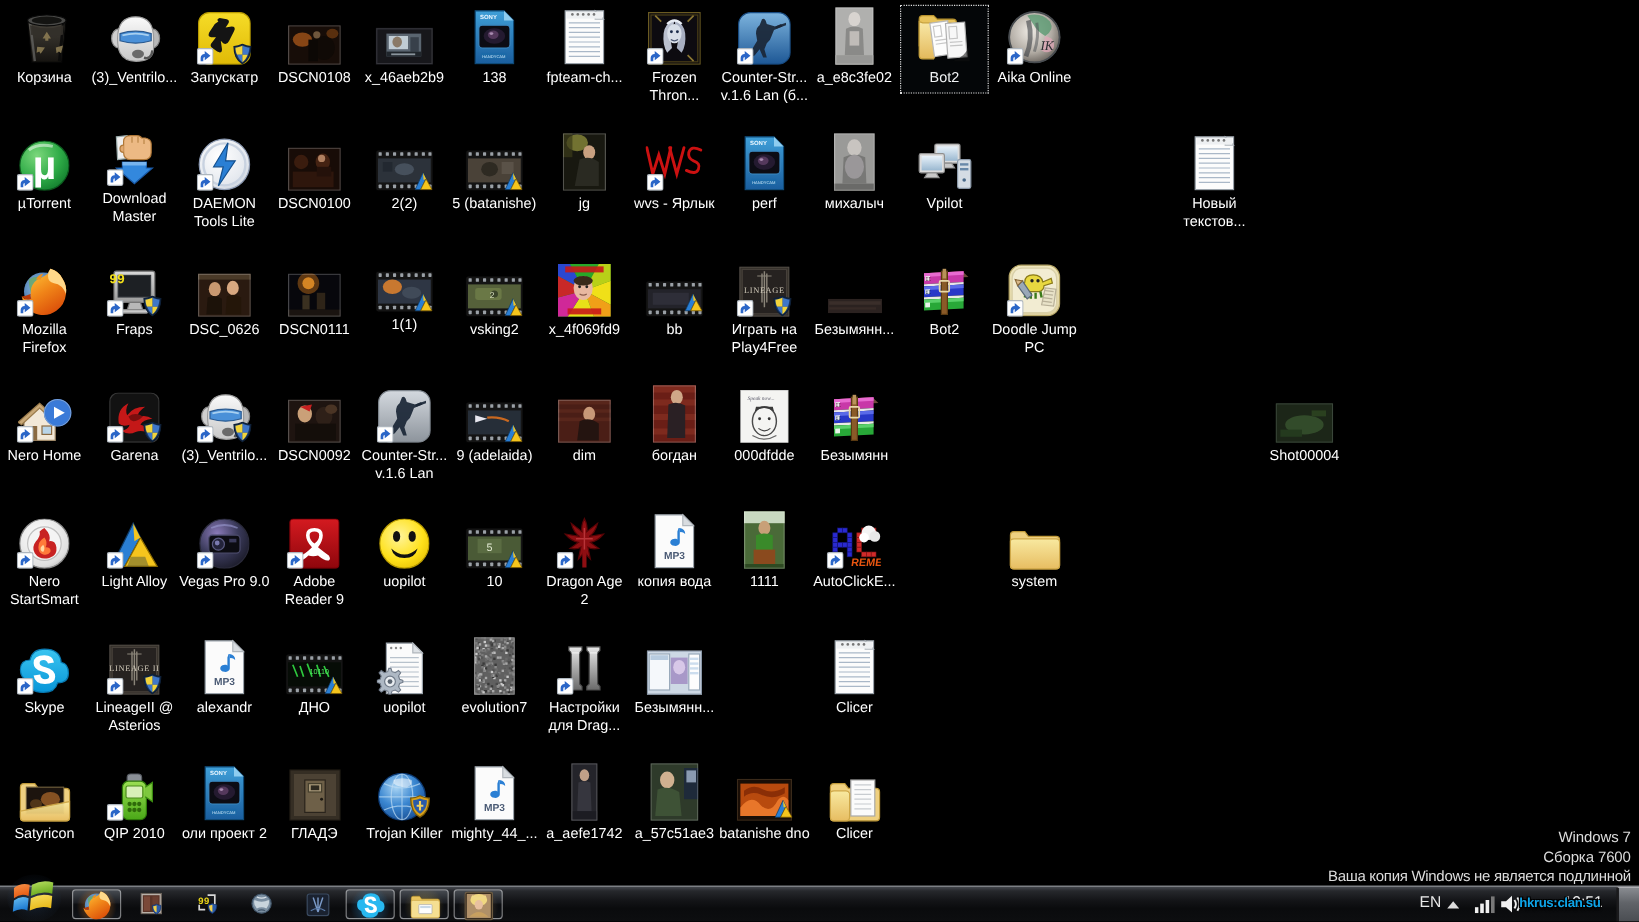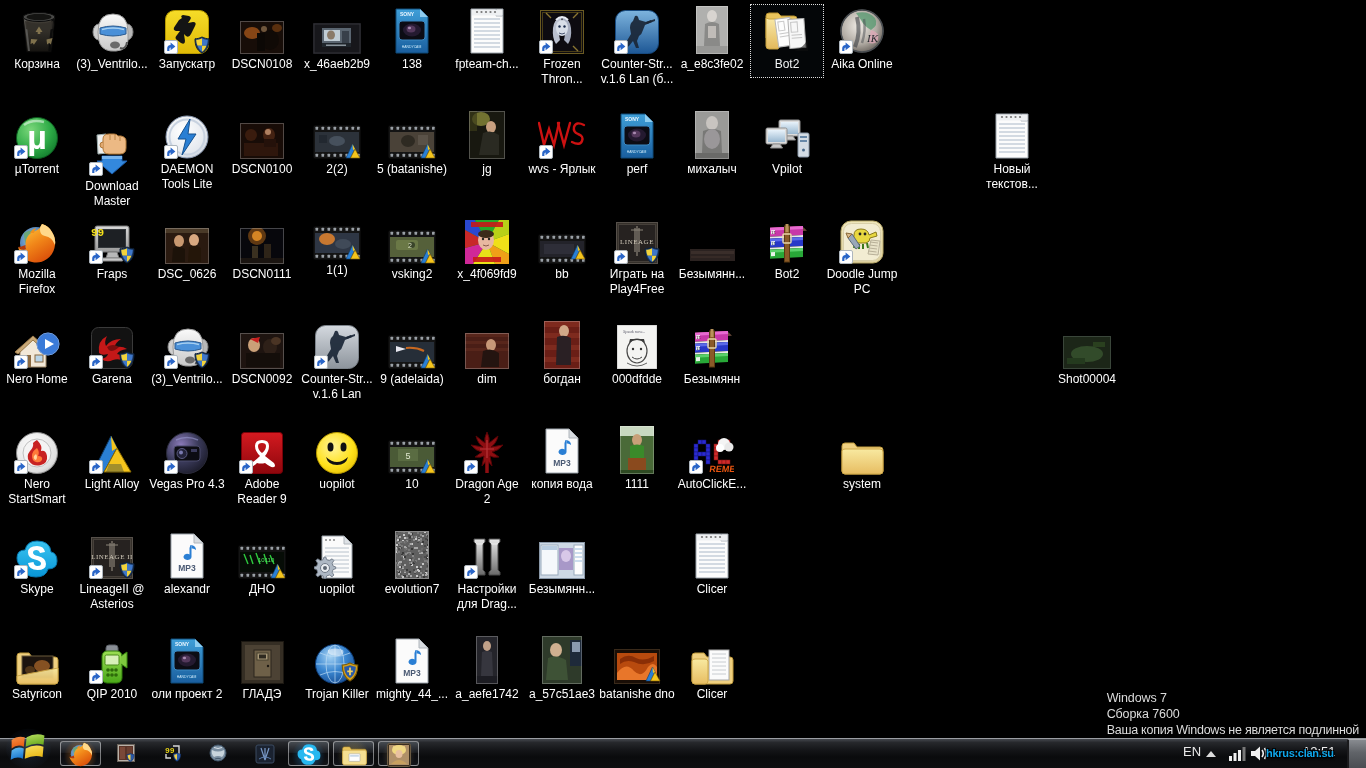--- a/index.html
+++ b/index.html
@@ -264,21 +264,21 @@
         <text x="21" y="32" font-family="Liberation Sans" font-size="34" font-weight="bold" fill="#fff" text-anchor="middle">µ</text>
         <path d="M8 8 Q16 2 28 5" stroke="rgba(255,255,255,0.5)" stroke-width="2.5" fill="none"></path>
       </svg>
       <svg style="position:absolute;left:1px;top:34px" width="14" height="14" viewBox="0 0 14 14">
         <rect x="0.5" y="0.5" width="13" height="13" rx="1.5" fill="#fff" stroke="#aeb6be"></rect>
         <path d="M3.2 11 L3.2 8.4 Q3.2 5.2 6.6 5 L6.6 2.6 L11.4 6.4 L6.6 10.2 L6.6 7.6 Q5.4 7.7 5.4 9 L5.4 11 Z" fill="#2a66c8"></path>
       </svg>
     </div>
     <div class="lbl">µTorrent</div>
   </div>
-<div class="cell" style="left:67px;top:128px">
+<div class="cell" style="left:67px;top:107px">
     <div class="ic">
       <svg style="position:absolute;left:2px;top:4px" width="44" height="44" viewBox="0 0 44 44">
         <path d="M7 3 L16 2 L17 21 L8 22 Z" fill="#efefef" stroke="#9aa"></path>
         <path d="M13 7 Q13 2 19 2 L24 2 Q27 2 28 4 L31 4 Q36 5 36 9 L36 16 Q36 22 30 22 L19 22 Q13 22 13 16 Z" fill="#ecb984" stroke="#b07838"></path>
         <path d="M20 3 L20 8 M25 3 L25 8 M30 5 L30 9" stroke="#c89458" stroke-width="1.4"></path>
         <path d="M13 10 Q10 10 10 13 Q10 16 13 16" fill="#e0a870" stroke="#b07838"></path>
         <path d="M12 24 L32 24 L32 29 L37 29 L22 42 L7 29 L12 29 Z" fill="#3388dd" stroke="#1a5aa8"></path>
         <path d="M12 24 L32 24 L32 27 L12 27 Z" fill="#77b4ee"></path>
       </svg>
       <svg style="position:absolute;left:1px;top:34px" width="14" height="14" viewBox="0 0 14 14">
@@ -1056,21 +1056,21 @@
         <circle cx="16" cy="21.5" r="5" fill="#23233a" stroke="#5a5a80"></circle>
         <circle cx="15" cy="20.5" r="2" fill="#7a7ab0"></circle>
         <rect x="25" y="17" width="6" height="3" fill="#3a3a5a"></rect>
         <path d="M10 8 Q21 3 32 8" stroke="#9a9ad0" stroke-width="1.5" fill="none" opacity="0.6"></path>
       </svg>
       <svg style="position:absolute;left:1px;top:34px" width="14" height="14" viewBox="0 0 14 14">
         <rect x="0.5" y="0.5" width="13" height="13" rx="1.5" fill="#fff" stroke="#aeb6be"></rect>
         <path d="M3.2 11 L3.2 8.4 Q3.2 5.2 6.6 5 L6.6 2.6 L11.4 6.4 L6.6 10.2 L6.6 7.6 Q5.4 7.7 5.4 9 L5.4 11 Z" fill="#2a66c8"></path>
       </svg>
     </div>
-    <div class="lbl">Vegas Pro 4.3</div>
+    <div class="lbl">Vegas Pro 9.0</div>
   </div>
 <div class="cell" style="left:217px;top:426px">
     <div class="ic">
       <svg style="position:absolute;left:3px;top:6px" width="42" height="42" viewBox="0 0 42 42">
         <defs>
           <linearGradient id="ad" x1="0" y1="0" x2="0" y2="1">
             <stop offset="0" stop-color="#d41a20"></stop>
             <stop offset="1" stop-color="#8e060c"></stop>
           </linearGradient>
         </defs>
@@ -1820,21 +1820,21 @@
         <line x1="21" y1="10" x2="35" y2="10" stroke="#c8ccd0"></line>
         <line x1="21" y1="14" x2="35" y2="14" stroke="#c8ccd0"></line>
         <line x1="21" y1="18" x2="35" y2="18" stroke="#c8ccd0"></line>
         <line x1="21" y1="22" x2="35" y2="22" stroke="#c8ccd0"></line>
         <line x1="21" y1="26" x2="35" y2="26" stroke="#c8ccd0"></line>
         <path d="M1 13 Q1 11 4 11 L14 11 Q16 11 17 13 L17 33 Q17 36 14 36 L4 36 Q1 36 1 33 Z" fill="url(#fld)" stroke="#cfa848"></path>
       </svg>
     </div>
     <div class="lbl">Clicer</div>
   </div>
-<div style="position:absolute;right:7px;top:690px;text-align:left;color:#dcdcdc;font-size:12.5px;line-height:16px;z-index:2;letter-spacing:-0.1px">Windows 7<br>Сборка 7600<br><span style="letter-spacing:-0.25px">Ваша копия Windows не является подлинной</span></div>
+<div style="position:absolute;right:7px;top:690px;text-align:right;color:#dcdcdc;font-size:12.5px;line-height:16px;z-index:2;letter-spacing:-0.1px">Windows 7<br>Сборка 7600<br><span style="letter-spacing:-0.25px">Ваша копия Windows не является подлинной</span></div>
 <div id="taskbar"></div>
 <svg width="45" height="41" viewBox="0 0 48 42" style="position:absolute;left:6px;top:728px;z-index:5">
     <defs>
       <radialGradient id="wfg" cx="0.5" cy="0.5" r="0.75">
         <stop offset="0" stop-color="rgba(100,160,240,0.2)"></stop>
         <stop offset="1" stop-color="rgba(0,0,0,0)"></stop>
       </radialGradient>
       <linearGradient id="wf1" x1="0" y1="0" x2="0.3" y2="1">
         <stop offset="0" stop-color="#f4924a"></stop>
         <stop offset="1" stop-color="#e85a10"></stop>

